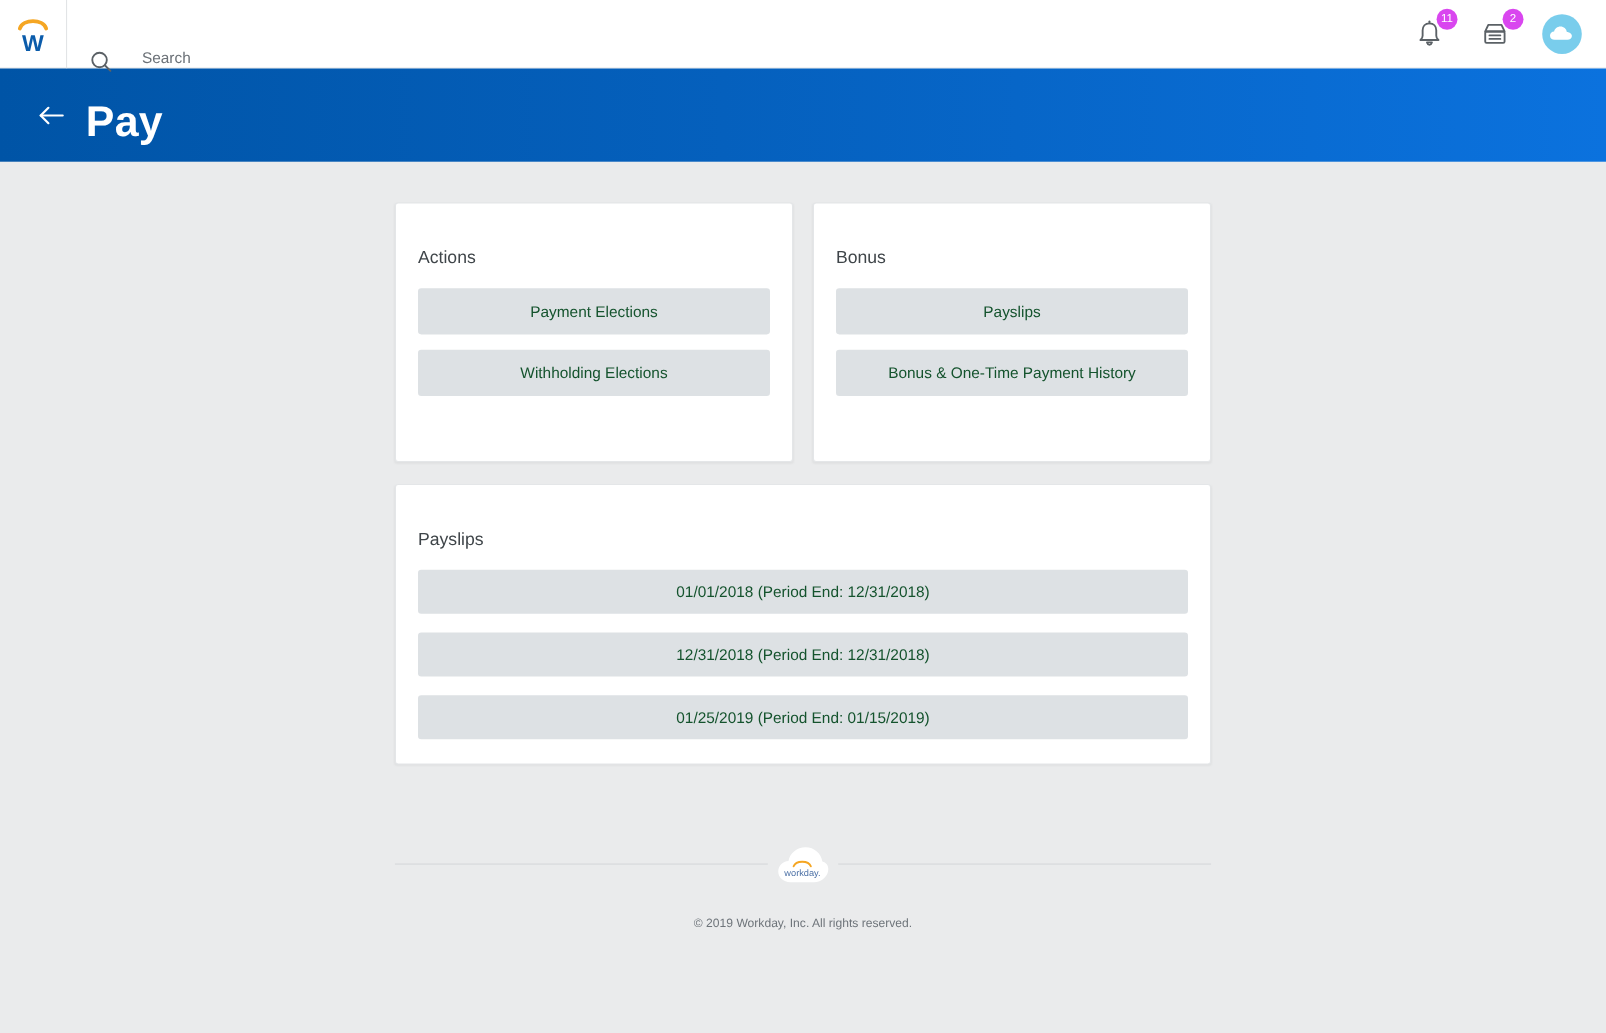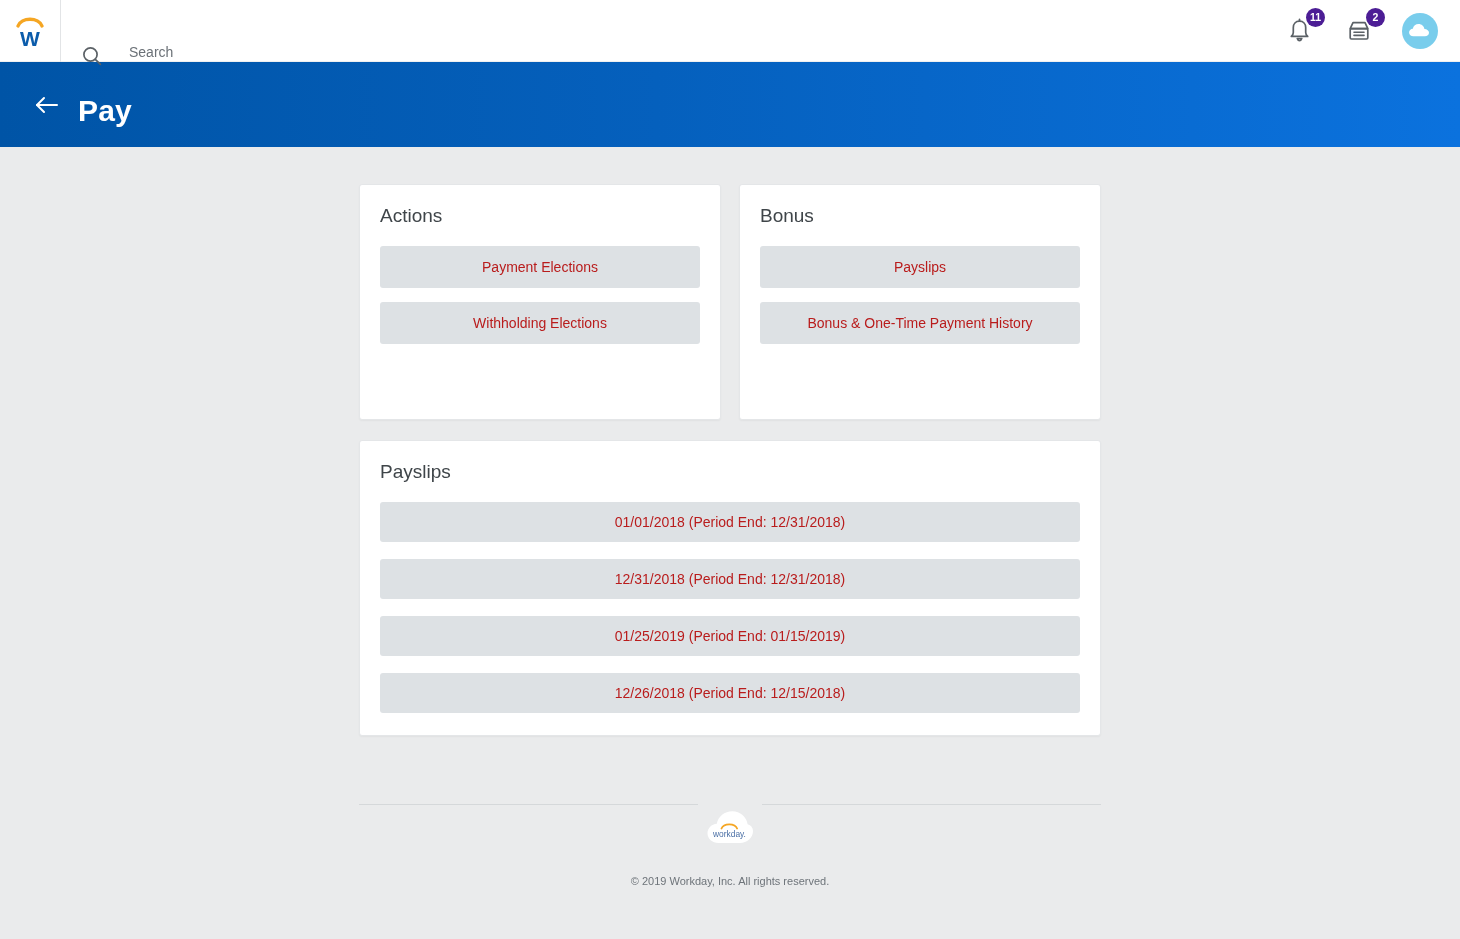--- a/index.html
+++ b/index.html
@@ -93,24 +93,24 @@
   }
 
   .badge {
     position: absolute;
     top: -6px;
     right: -9px;
     min-width: 19px;
     height: 19px;
     padding: 0 4px;
     border-radius: 10px;
-    background: #4c1d95;
+    background: #d946ef;
     color: #ffffff;
     font-size: 10.5px;
-    font-weight: bold;
+    font-weight: normal;
     font-family: "Liberation Sans", sans-serif;
     display: flex;
     align-items: center;
     justify-content: center;
     line-height: 1;
   }
 
   .avatar {
     width: 36px;
     height: 36px;
@@ -140,21 +140,21 @@
     justify-content: center;
     cursor: pointer;
     background: none;
     border: none;
     padding: 0;
     margin-right: 16px;
   }
 
   .page-title {
     color: #ffffff;
-    font-size: 30px;
+    font-size: 39px;
     font-weight: bold;
     letter-spacing: 0.2px;
     line-height: 1;
     margin-top: 13px;
   }
 
   
   .content {
     padding-top: 37px;
   }
@@ -175,35 +175,36 @@
 
   .card-sm {
     width: 362px;
     padding: 20px 20px 0 20px;
   }
 
   .card-actions { height: 236px; }
   .card-view    { height: 236px; }
 
   .card-title {
-    font-size: 19px;
+    font-size: 16px;
     font-weight: normal;
     color: #3f4549;
     margin-bottom: 18px;
     line-height: 1.2;
+    margin-top: 20px;
   }
 
   .tile {
     display: block;
     width: 100%;
     height: 42px;
     background: #dde1e4;
     border: none;
     border-radius: 3px;
-    color: #b91c1c;
+    color: #14532d;
     font-family: "Liberation Sans", sans-serif;
     font-size: 14px;
     cursor: pointer;
     margin-bottom: 14px;
     text-align: center;
     line-height: 42px;
     padding: 0;
   }
 
   .card-payslips {
@@ -221,21 +222,21 @@
 
   
   .footer {
     width: 742px;
     margin: 0 auto;
     padding-top: 68px;
   }
 
   .footer-logo-row {
     display: flex;
-    align-items: flex-start;
+    align-items: center;
     justify-content: center;
     gap: 0;
   }
 
   .footer-rule {
     flex: 1 1 auto;
     height: 1px;
     background: #d5d8da;
   }
 
@@ -332,21 +333,20 @@
       <button class="tile">Bonus &amp; One-Time Payment History</button>
     </div>
 
   </div>
 
   <div class="card card-payslips">
     <h2 class="card-title">Payslips</h2>
     <button class="tile tile-wide">01/01/2018 (Period End: 12/31/2018)</button>
     <button class="tile tile-wide">12/31/2018 (Period End: 12/31/2018)</button>
     <button class="tile tile-wide">01/25/2019 (Period End: 01/15/2019)</button>
-    <button class="tile tile-wide">12/26/2018 (Period End: 12/15/2018)</button>
   </div>
 
   <div class="footer">
     <div class="footer-logo-row">
       <div class="footer-rule"></div>
       <svg class="footer-cloud" width="48" height="44" viewBox="0 0 48 44" aria-hidden="true">
         <path d="M12.5 39 C6.2 39 1.5 34.7 1.5 29.3 C1.5 24.3 5.6 20.2 10.8 19.8 C12.0 12.6 18.6 7.2 26.3 7.2 C34.2 7.2 40.7 12.9 41.6 20.2 C45.1 21.1 47.0 23.9 47.0 27.0 C47.0 33.6 41.0 39 34.0 39 Z" fill="#ffffff"></path>
         <path d="M15.5 24.5 C17.6 19.0 29.0 19.0 31.1 24.5" stroke="#f5a623" stroke-width="1.8" fill="none" stroke-linecap="round"></path>
         <text x="23.5" y="33" font-family="Liberation Sans, sans-serif" font-size="8.4" fill="#4a6fa5" text-anchor="middle">workday.</text>
       </svg>

